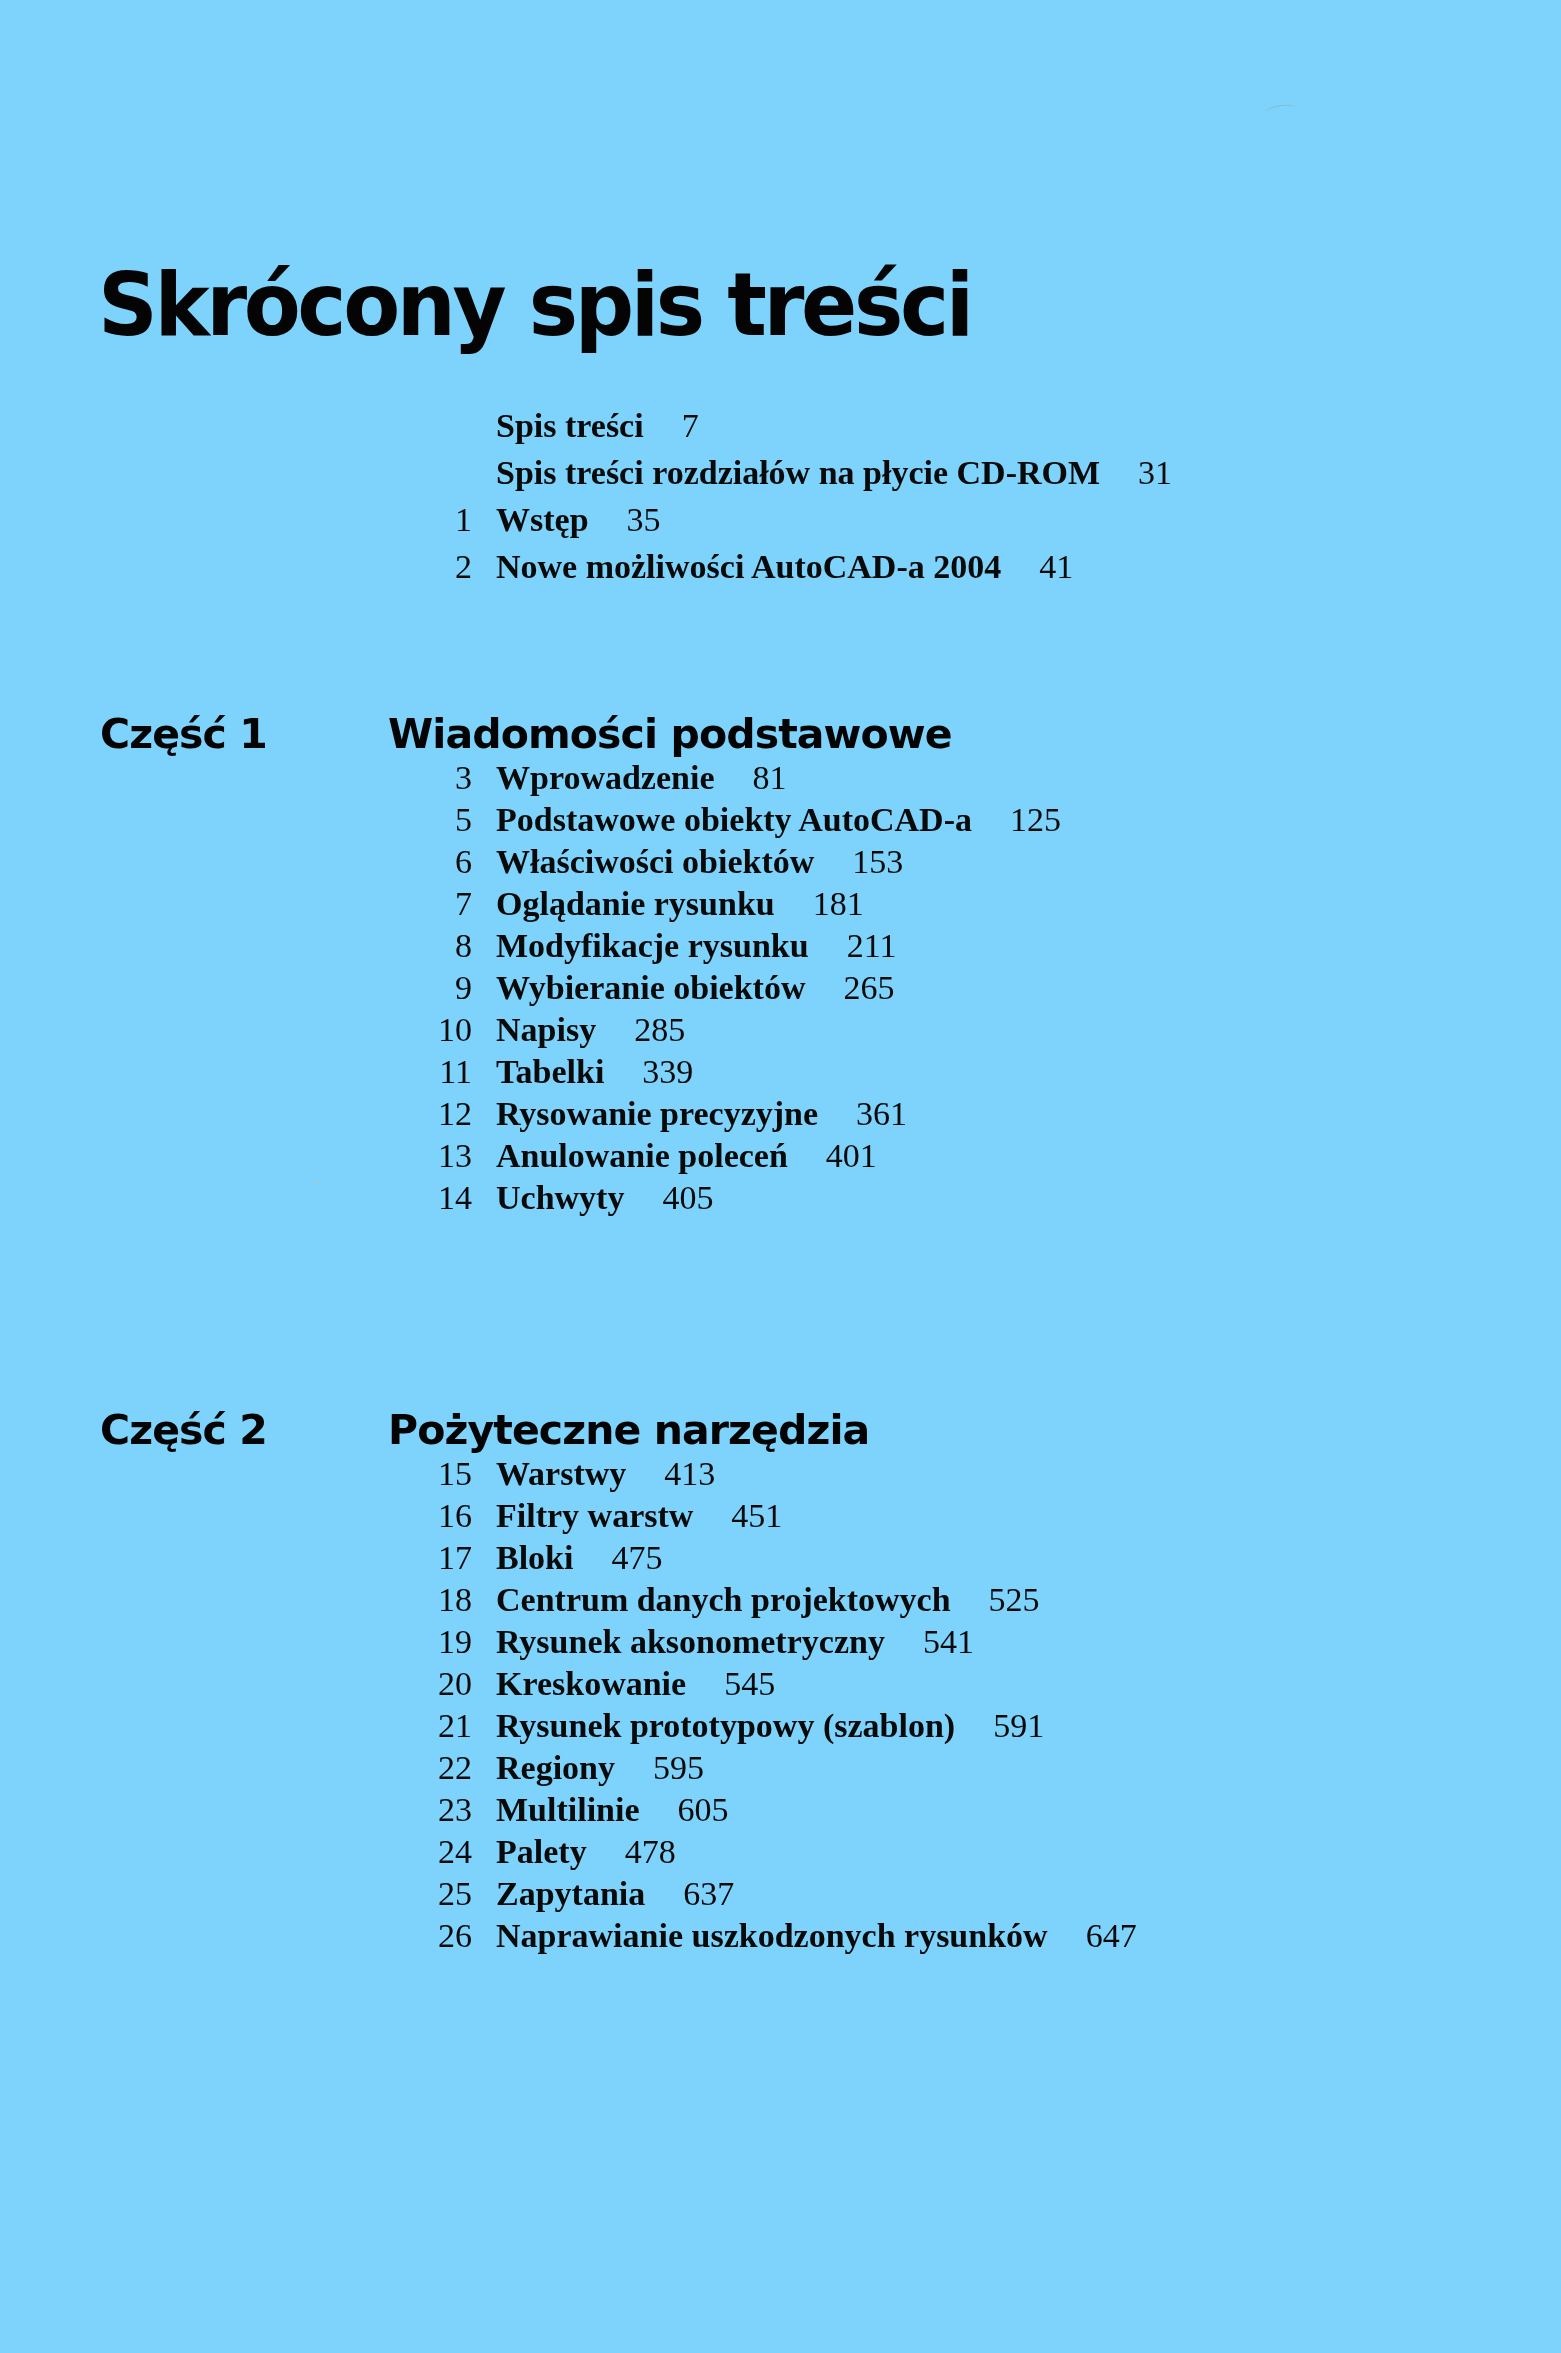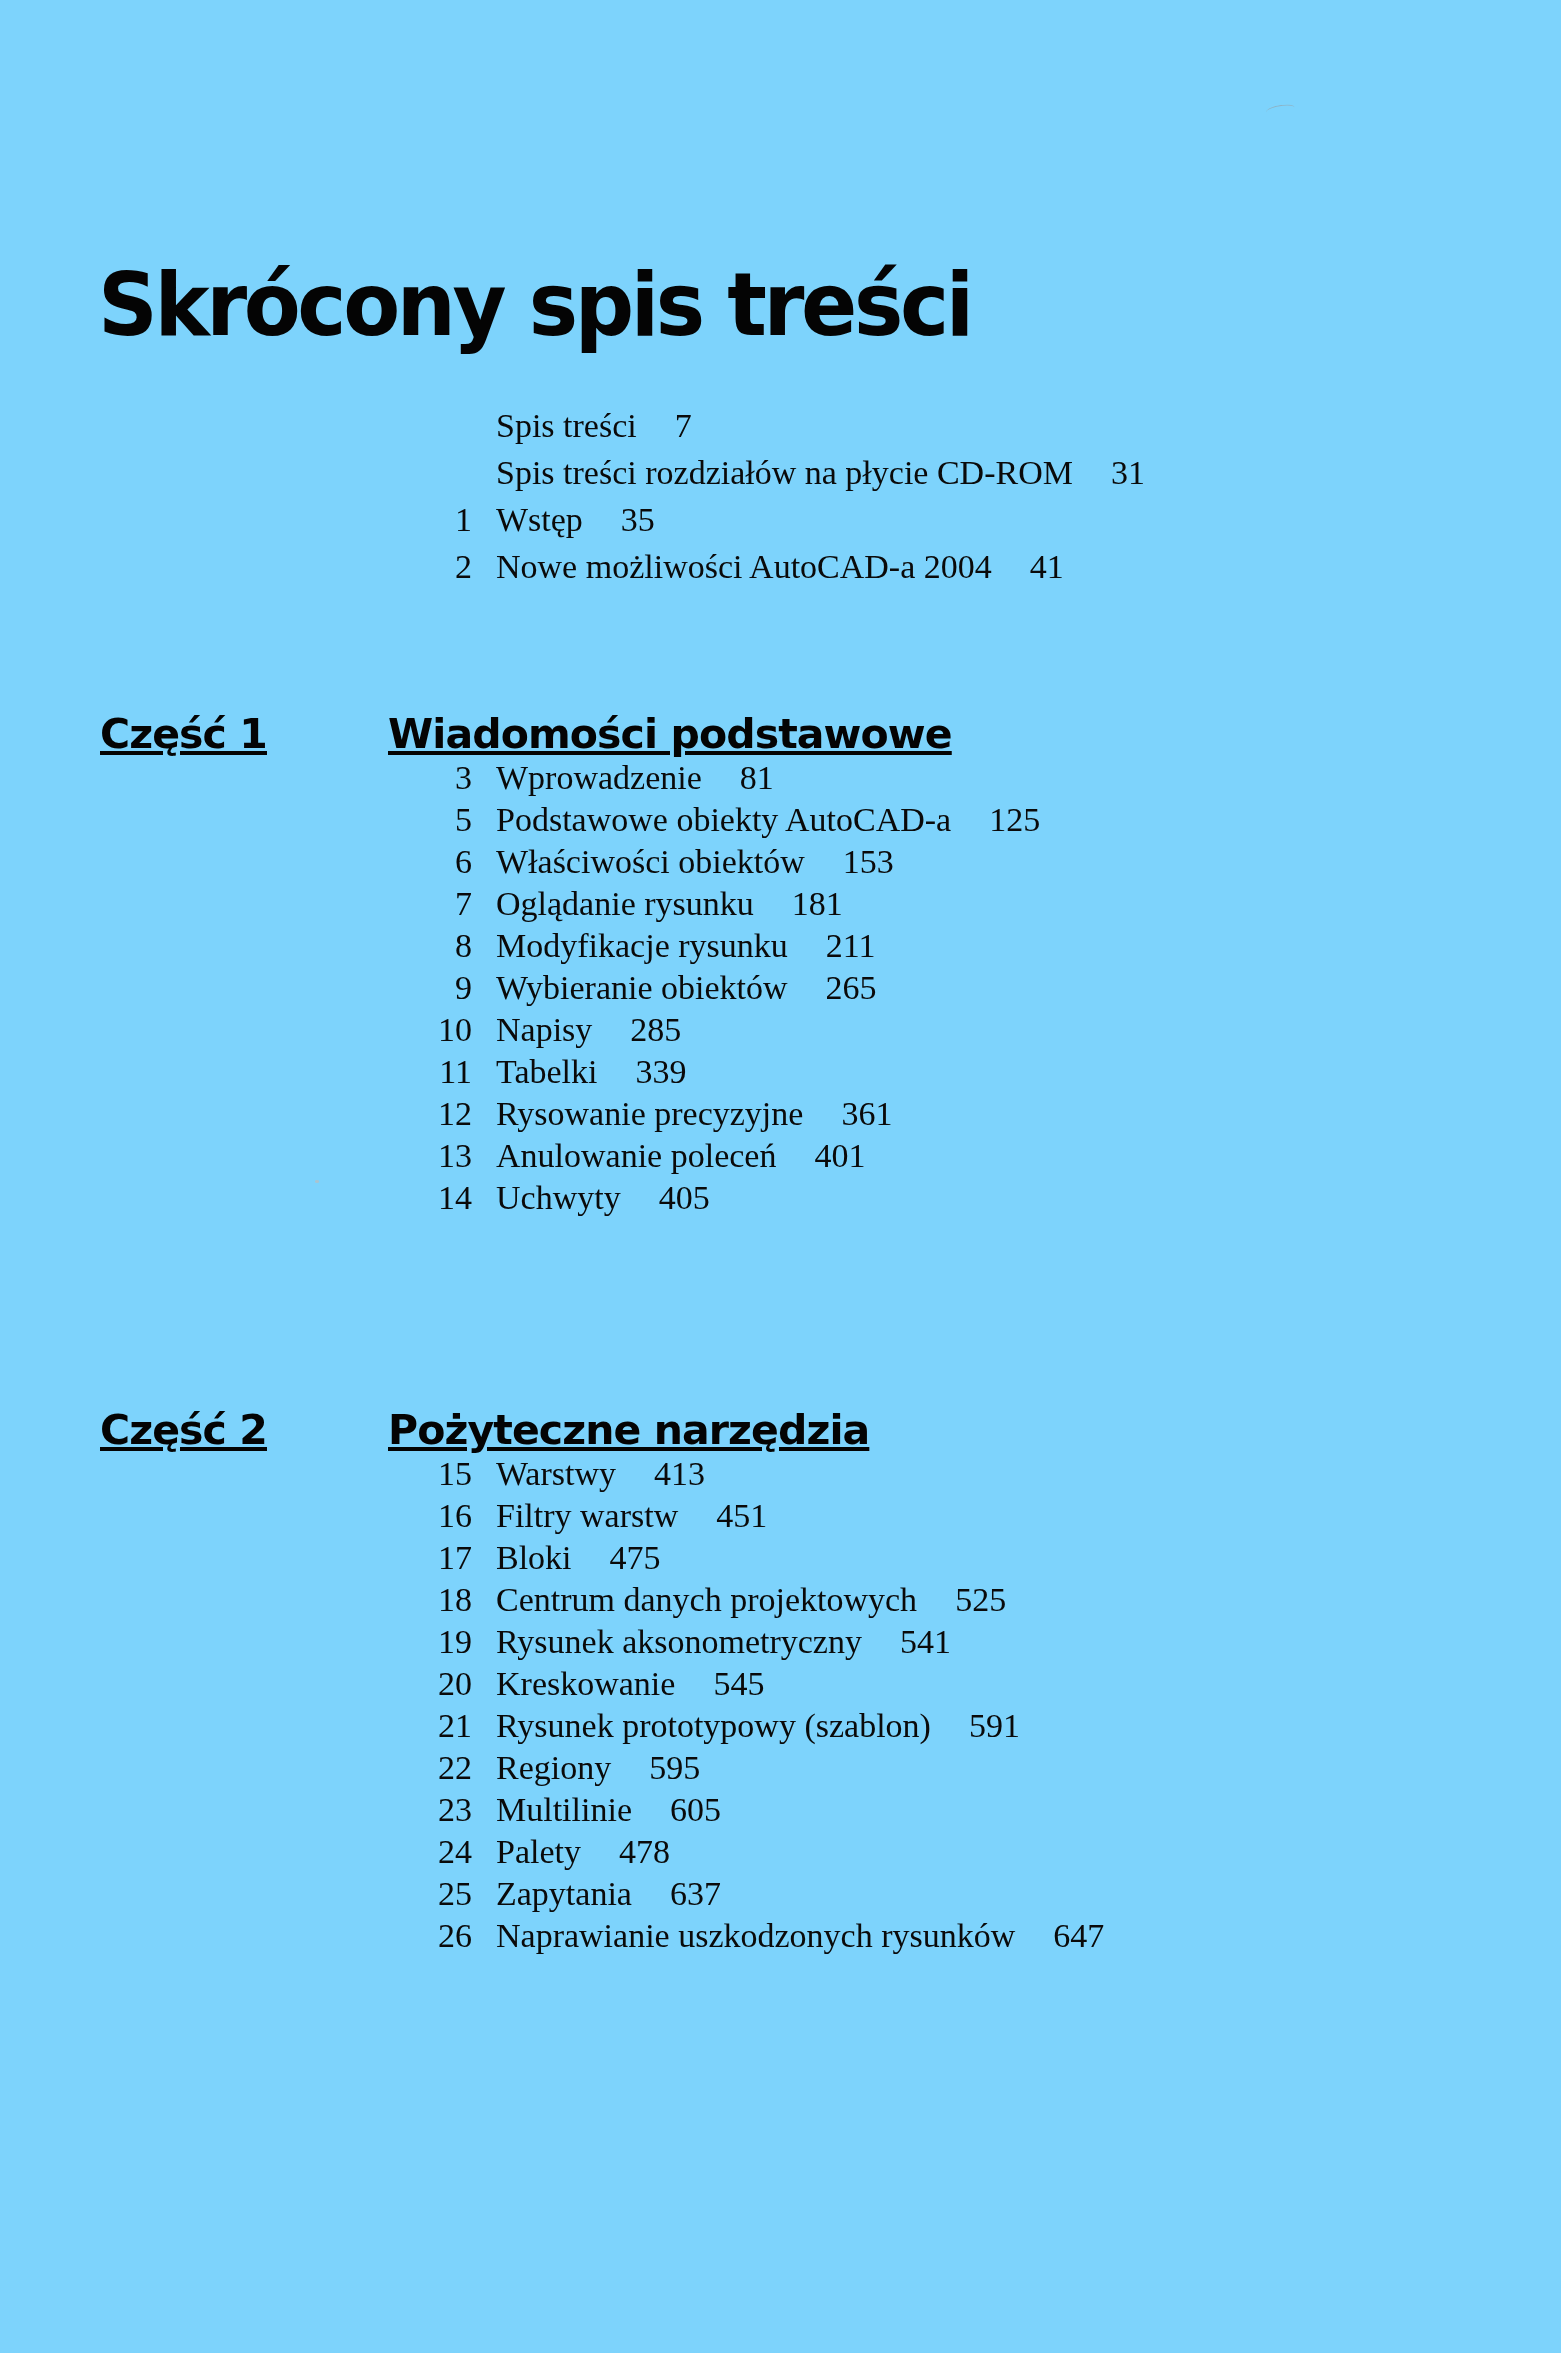--- a/index.html
+++ b/index.html
@@ -45,21 +45,21 @@
     line-height: 1;
   }
   .front-rows .row { height: 47px; }
   .part-rows  .row { height: 42px; }
 
   .no {
     display: inline-block;
     width: 110px;
     text-align: right;
   }
-  .entry-title { margin-left: 24px; }
+  .entry-title { margin-left: 24px; font-weight: bold; }
   .page-num   { margin-left: 38px; }
 
   .front-rows {
     position: absolute;
     left: 362px;
     top: 409px;
   }
 
   .part {
     position: absolute;
@@ -68,21 +68,20 @@
   .part-1 { top: 712px; }
   .part-2 { top: 1408px; }
 
   .part-header {
     display: flex;
     align-items: baseline;
     font-size: 41px;
     letter-spacing: -0.9px;
     line-height: 1.1;
     white-space: nowrap;
-    text-decoration: underline;
   }
   .part-label {
     display: inline-block;
     width: 288px;
   }
   .part-rows {
     margin-left: 262px;  
     margin-top: 4px;
   }
 

